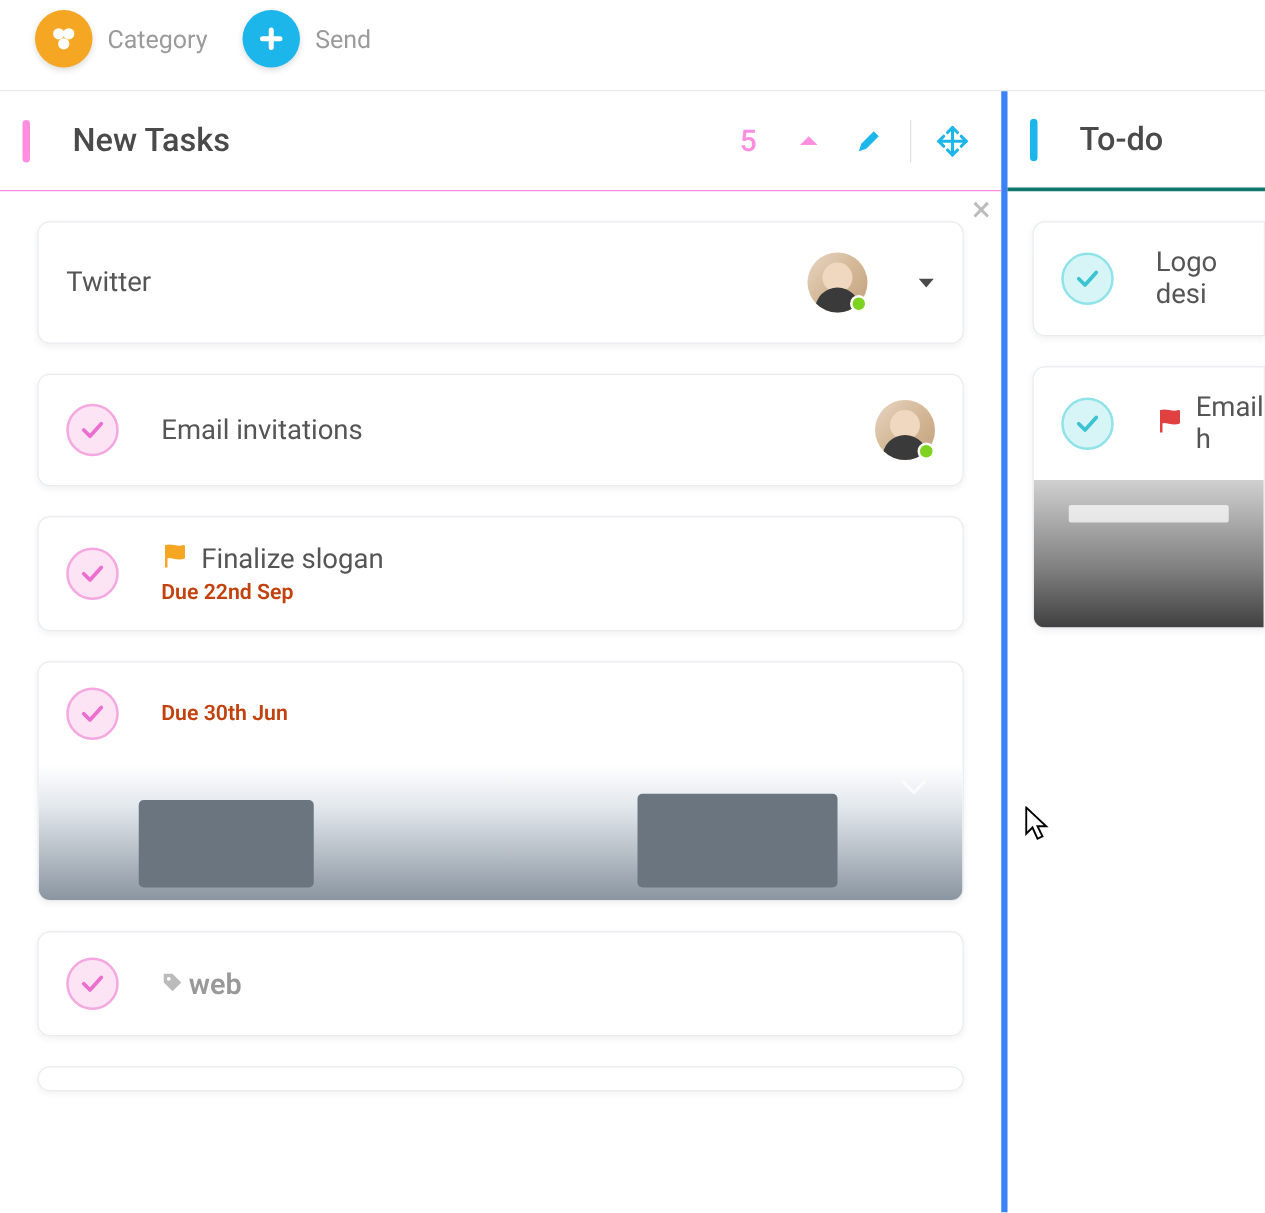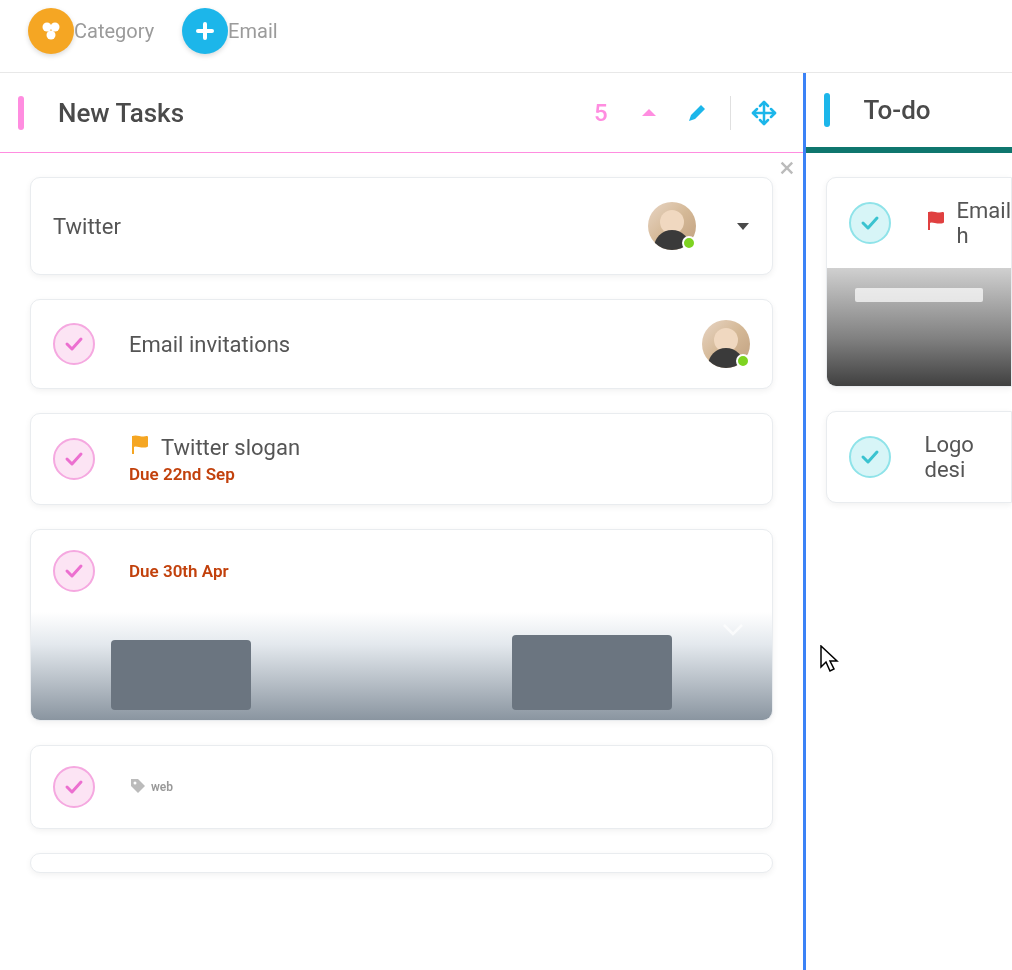--- a/index.html
+++ b/index.html
@@ -16,21 +16,21 @@
   .top-toolbar {
     display: flex;
     align-items: center;
     gap: 28px;
     padding: 8px 28px 18px 28px;
     border-bottom: 1px solid #e8e8e8;
   }
   .toolbar-btn {
     display: flex;
     align-items: center;
-    gap: 0;
+    gap: 12px;
     text-align: right;
   }
   .circle-icon {
     width: 46px;
     height: 46px;
     border-radius: 50%;
     display: flex;
     align-items: center;
     justify-content: center;
     box-shadow: 0 2px 5px rgba(0,0,0,0.15);
@@ -44,33 +44,33 @@
 
   
   .board {
     display: flex;
     height: calc(970px - 73px);
   }
   .column {
     display: flex;
     flex-direction: column;
   }
-  .column.new-tasks { width: 933px; border-right: 3px solid #3b82f6; }
+  .column.new-tasks { width: 933px; border-right: 5px solid #3b82f6; }
   .column.todo { width: 238px; }
 
   
   .col-header {
     display: flex;
     align-items: center;
     height: 80px;
     border-bottom: 1px solid #ff8de0;
     padding: 0 24px 0 0;
     position: relative;
   }
-  .column.todo .col-header { border-bottom: 6px solid #0f766e; }
+  .column.todo .col-header { border-bottom: 3px solid #0f766e; }
   .col-accent {
     width: 6px;
     height: 34px;
     border-radius: 3px;
     margin-left: 18px;
     margin-right: 34px;
   }
   .col-accent.pink { background: #ff8de0; }
   .col-accent.cyan { background: #1cb6ea; }
   .col-title {
@@ -157,21 +157,21 @@
   .card-title {
     font-size: 22px;
     color: #555;
     font-weight: 400;
   }
   .card-due {
     font-size: 17px;
     color: #c2410c;
     font-weight: 600;
   }
-  .card-tag-row { display: flex; align-items: center; gap: 4px; color: #999; font-size: 12px; font-weight: 600; }
+  .card-tag-row { display: flex; align-items: center; gap: 4px; color: #999; font-size: 23px; font-weight: 600; }
 
   .avatar-wrap {
     position: relative;
     width: 48px;
     height: 48px;
     flex-shrink: 0;
   }
   .avatar {
     width: 48px;
     height: 48px;
@@ -282,21 +282,21 @@
     </div>
     <span class="toolbar-label">Category</span>
   </div>
   <div class="toolbar-btn">
     <div class="circle-icon blue">
       <svg width="26" height="26" viewBox="0 0 26 26">
         <rect x="11" y="4" width="4" height="18" rx="2" fill="#fff"></rect>
         <rect x="4" y="11" width="18" height="4" rx="2" fill="#fff"></rect>
       </svg>
     </div>
-    <span class="toolbar-label">Email</span>
+    <span class="toolbar-label">Send</span>
   </div>
 </div>
 
 <div class="board">
 
   <div class="column new-tasks">
     <div class="col-header">
       <div class="col-accent pink"></div>
       <div class="col-title">New Tasks</div>
       <div class="col-actions">
@@ -365,36 +365,36 @@
                 <path d="M4 11 L9 16 L18 6"></path>
               </svg>
           </div>
           <div class="card-text">
             <div class="card-title-row">
               <span class="flag-icon">
                 <svg width="22" height="22" viewBox="0 0 22 22">
                     <path d="M4 2 L4 20 M4 3 C 8 1 12 5 18 3 L18 12 C 12 14 8 10 4 12 Z" fill="#f5a623" stroke="#f5a623" stroke-width="2" stroke-linejoin="round"></path>
                   </svg>
               </span>
-              <span class="card-title">Twitter slogan</span>
+              <span class="card-title">Finalize slogan</span>
             </div>
             <span class="card-due">Due 22nd Sep</span>
           </div>
         </div>
       </div>
 
       <div class="card">
         <div class="card-body">
           <div class="check-circle pink">
             <svg width="22" height="22" viewBox="0 0 22 22" stroke-width="3" stroke-linecap="round" stroke-linejoin="round">
                 <path d="M4 11 L9 16 L18 6"></path>
               </svg>
           </div>
           <div class="card-text">
-            <span class="card-due">Due 30th Apr</span>
+            <span class="card-due">Due 30th Jun</span>
           </div>
         </div>
         <div class="card-image">
           <span class="expand">
             <svg width="22" height="14" viewBox="0 0 22 14">
                 <path d="M2 2 L11 11 L20 2" fill="none" stroke="#fff" stroke-width="2.5"></path>
               </svg>
           </span>
         </div>
       </div>
@@ -434,46 +434,46 @@
     <div class="tasks">
 
       <div class="card">
         <div class="card-body">
           <div class="check-circle cyan">
             <svg width="22" height="22" viewBox="0 0 22 22" stroke-width="3" stroke-linecap="round" stroke-linejoin="round">
                 <path d="M4 11 L9 16 L18 6"></path>
               </svg>
           </div>
           <div class="card-text">
+            <span class="card-title">Logo desi</span>
+          </div>
+        </div>
+      </div>
+
+      <div class="card">
+        <div class="card-body">
+          <div class="check-circle cyan">
+            <svg width="22" height="22" viewBox="0 0 22 22" stroke-width="3" stroke-linecap="round" stroke-linejoin="round">
+                <path d="M4 11 L9 16 L18 6"></path>
+              </svg>
+          </div>
+          <div class="card-text">
             <div class="card-title-row">
               <span class="flag-icon">
                 <svg width="22" height="22" viewBox="0 0 22 22">
                     <path d="M4 2 L4 20 M4 3 C 8 1 12 5 18 3 L18 12 C 12 14 8 10 4 12 Z" fill="#e04040" stroke="#e04040" stroke-width="2" stroke-linejoin="round"></path>
                   </svg>
               </span>
               <span class="card-title">Email h</span>
             </div>
           </div>
         </div>
         <div class="todo-card-image"></div>
       </div>
 
-      <div class="card">
-        <div class="card-body">
-          <div class="check-circle cyan">
-            <svg width="22" height="22" viewBox="0 0 22 22" stroke-width="3" stroke-linecap="round" stroke-linejoin="round">
-                <path d="M4 11 L9 16 L18 6"></path>
-              </svg>
-          </div>
-          <div class="card-text">
-            <span class="card-title">Logo desi</span>
-          </div>
-        </div>
-      </div>
-
     </div>
   </div>
 
 </div>
 
 <div class="cursor-pointer">
   <svg width="20" height="28" viewBox="0 0 20 28">
     <path d="M1 1 L1 22 L6 17 L10 26 L14 24 L10 16 L17 16 Z" fill="#fff" stroke="#000" stroke-width="1.5"></path>
   </svg>
 </div>

